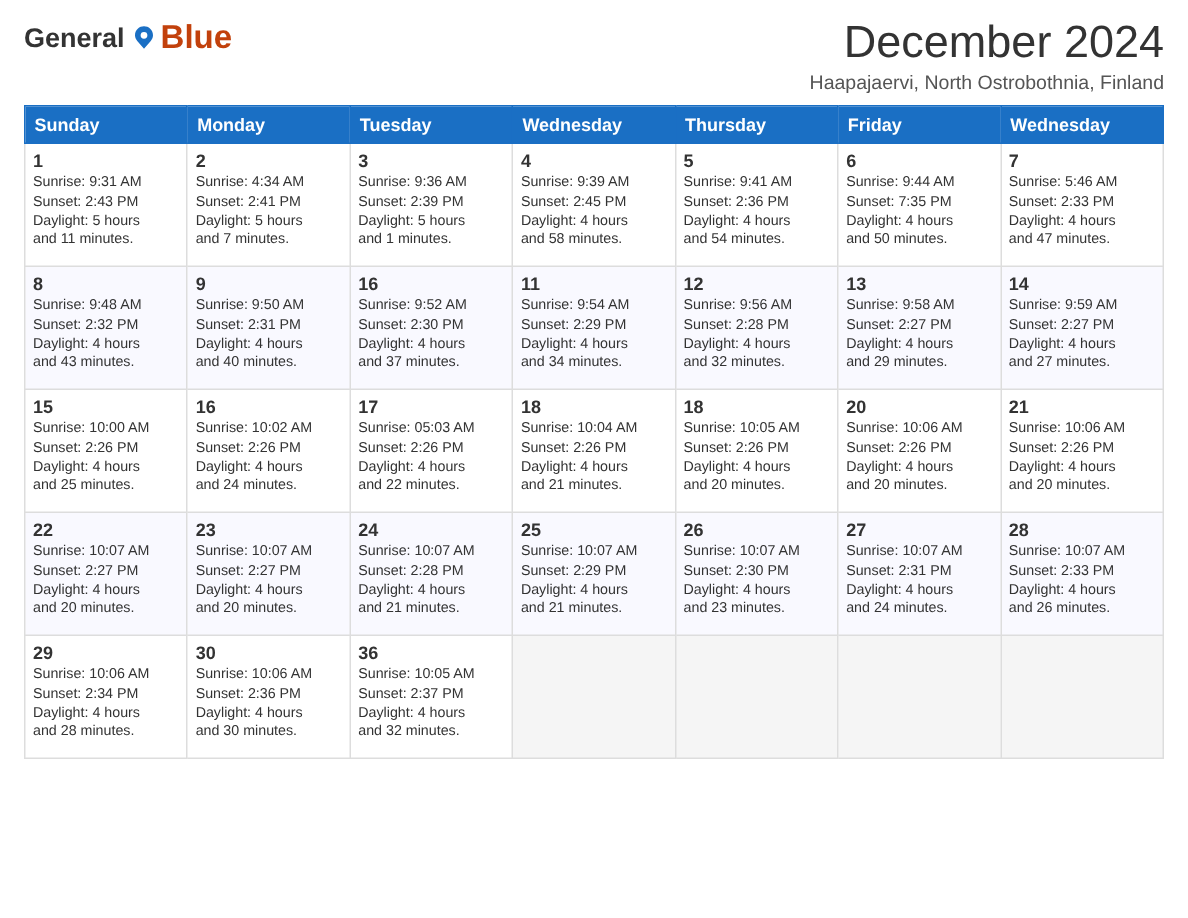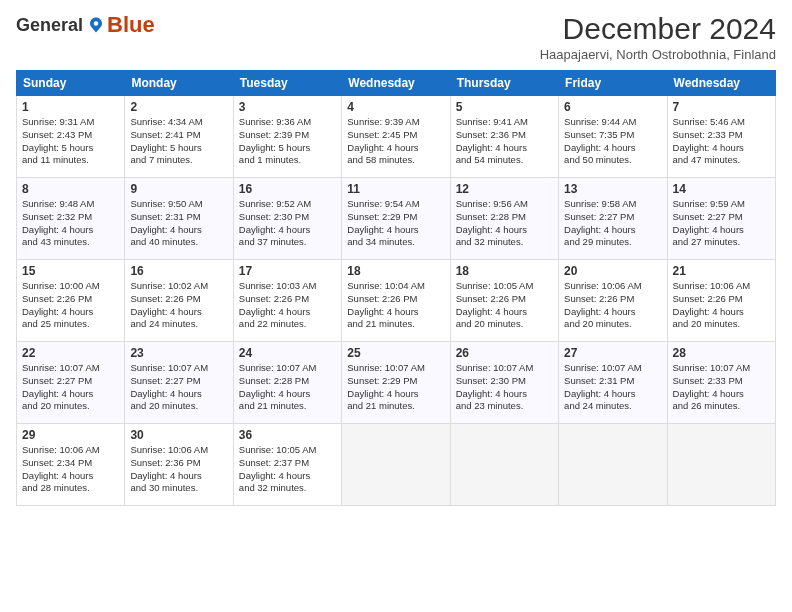--- a/index.html
+++ b/index.html
@@ -247,21 +247,21 @@
           </td>
           <td class="cal-cell">
             <span class="day-num">16</span>
             <span class="cell-line">Sunrise: 10:02 AM</span>
             <span class="cell-line">Sunset: 2:26 PM</span>
             <span class="cell-line">Daylight: 4 hours</span>
             <span class="cell-line">and 24 minutes.</span>
           </td>
           <td class="cal-cell">
             <span class="day-num">17</span>
-            <span class="cell-line">Sunrise: 10:03 AM</span>
+            <span class="cell-line">Sunrise: 05:03 AM</span>
             <span class="cell-line">Sunset: 2:26 PM</span>
             <span class="cell-line">Daylight: 4 hours</span>
             <span class="cell-line">and 22 minutes.</span>
           </td>
           <td class="cal-cell">
             <span class="day-num">18</span>
             <span class="cell-line">Sunrise: 10:04 AM</span>
             <span class="cell-line">Sunset: 2:26 PM</span>
             <span class="cell-line">Daylight: 4 hours</span>
             <span class="cell-line">and 21 minutes.</span>

